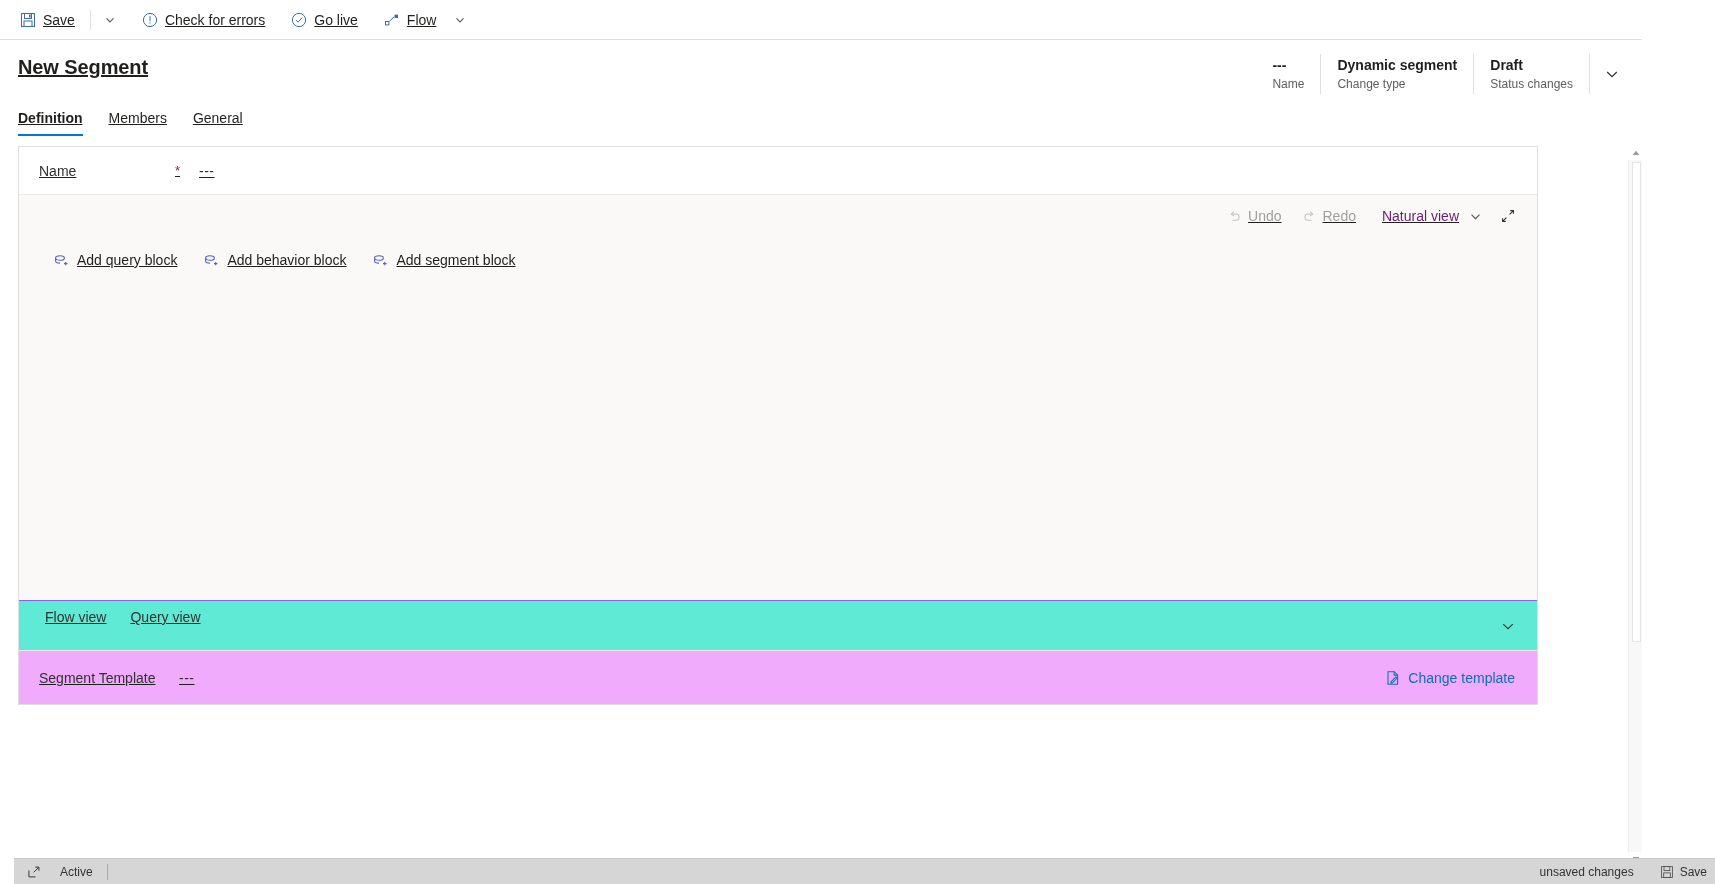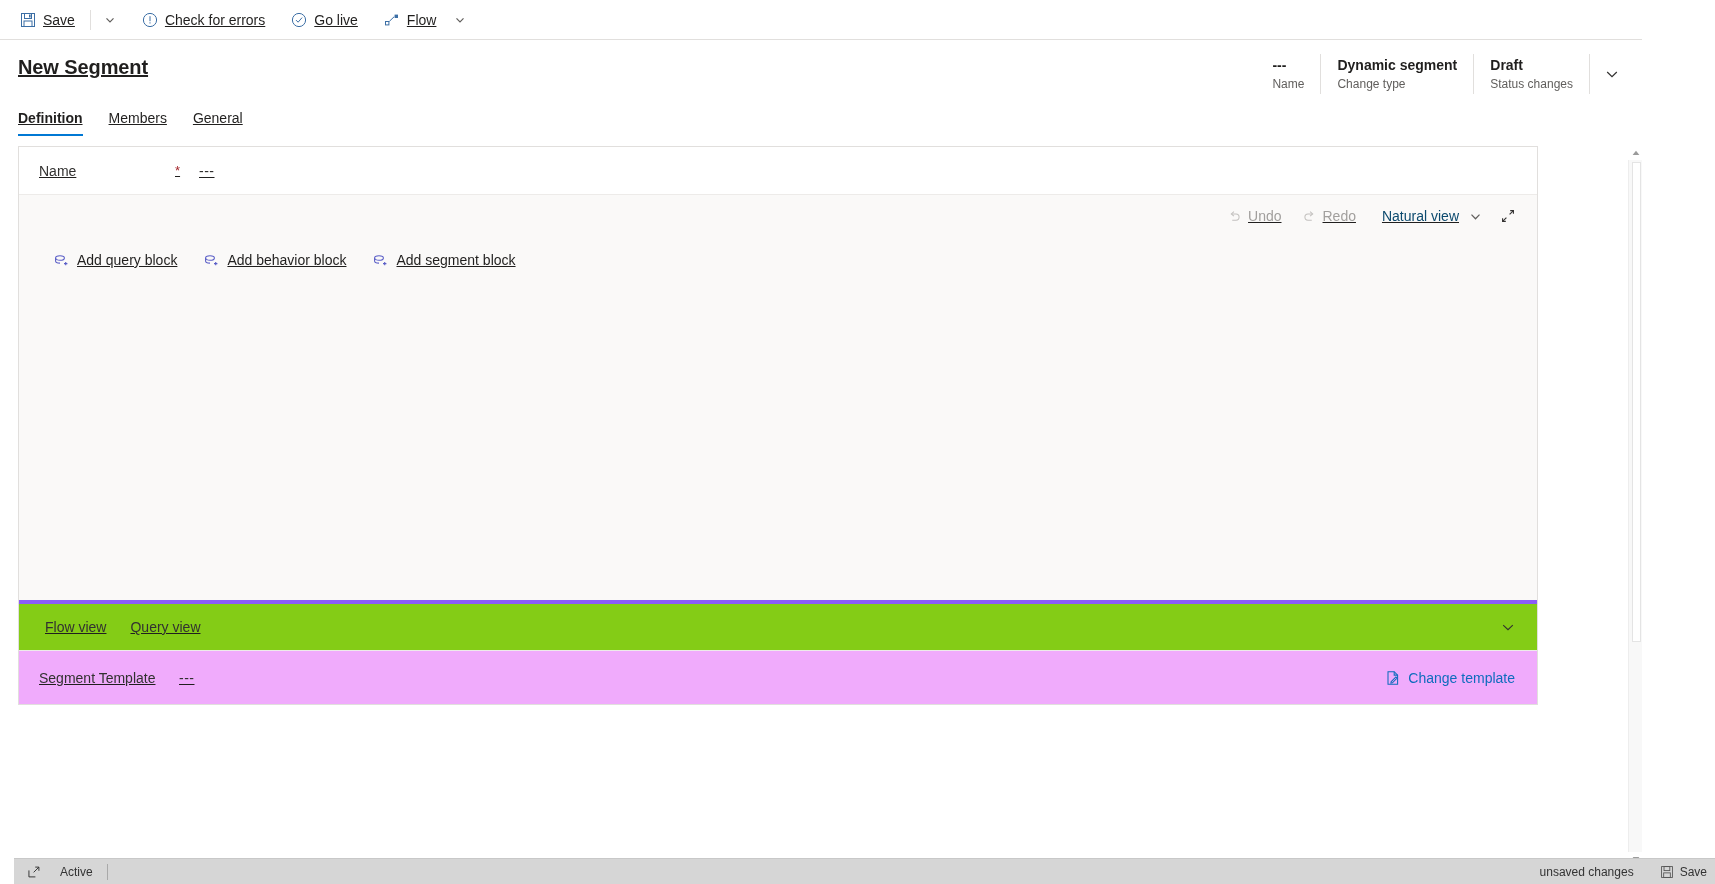--- a/index.html
+++ b/index.html
@@ -194,21 +194,21 @@
     padding: 0 14px 0 0;
     gap: 2px;
   }
   .tool-btn {
     display: flex;
     align-items: center;
     gap: 6px;
     height: 30px;
     padding: 0 9px;
     font-size: 14px;
-    color: #0c4a6e;
+    color: #701a75;
     cursor: pointer;
     white-space: nowrap;
   }
   .tool-btn.disabled { color: #a19f9d; cursor: default; }
   .tool-icon-btn {
     display: flex; align-items: center; justify-content: center;
     width: 30px; height: 30px; cursor: pointer;
   }
 
   .block-actions {
@@ -228,24 +228,23 @@
     cursor: pointer;
     white-space: nowrap;
   }
 
   .canvas-empty { flex: 1; }
 
   
   .viewbar {
     height: 50px;
     min-height: 50px;
-    border-top: 4px solid #8b5cf6;
-    background: #84cc16;
-    display: flex;
-    align-items: center;
+    border-top: 1px solid #8b5cf6;
+    background: #5eead4;
+    display: flex;
     padding: 0 18px 0 14px;
     position: relative;
   }
   .view-tab {
     font-size: 14px;
     color: #323130;
     padding: 0 12px;
     height: 32px;
     display: flex; align-items: center;
     cursor: pointer;

